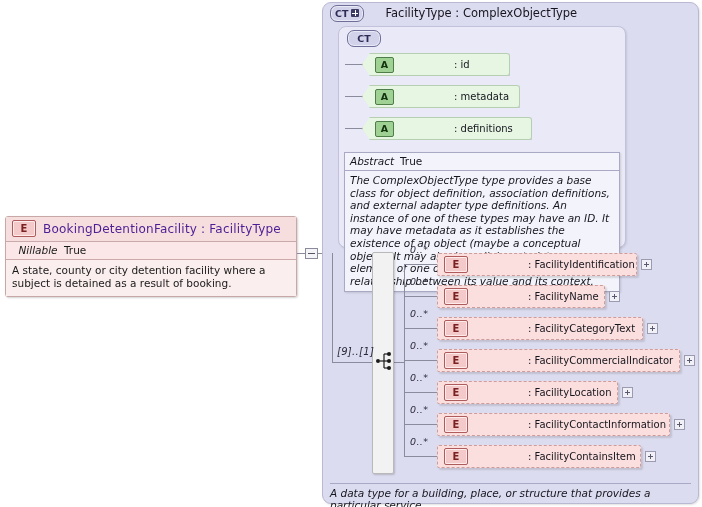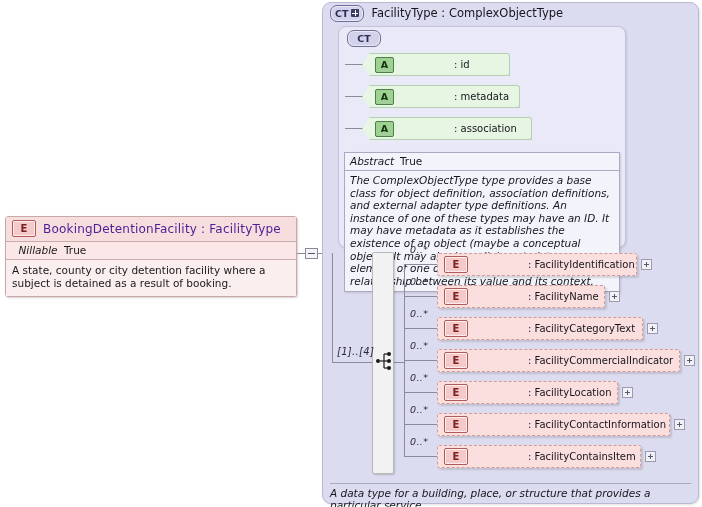--- a/index.html
+++ b/index.html
@@ -81,21 +81,21 @@
     left:330px;top:4px;
     display:flex;align-items:center;height:18px;
   }
   .badge-ct{
     height:15px;min-width:24px;
     border:1px solid #6f6f9a;
     background:#d2d2ea;
     border-radius:7px;
     display:inline-flex;align-items:center;justify-content:center;
     font-size:9.5px;font-weight:bold;color:#2b2b55;
-    padding:0 4px;margin-right:7px;flex:0 0 auto;
+    padding:0 4px;margin-right:21px;flex:0 0 auto;
     box-shadow:inset 0 0 0 1px #eaeaf7;
   }
   .badge-ct .plusbox{
     width:8px;height:8px;margin-left:3px;
     background:#3a3a63;border-radius:1px;position:relative;
     display:inline-block;
   }
   .badge-ct .plusbox::before,.badge-ct .plusbox::after{
     content:"";position:absolute;background:#fff;
   }
@@ -263,21 +263,21 @@
   <div class="abs attr-stub" style="left:345px;top:96px;width:18px;"></div>
   <div class="abs attr-row" style="left:362px;top:85px;width:158px;">
     <span class="badge-a">A</span>
     <span class="ref-lbl"><ref></ref></span>
     <span class="nm-lbl">: metadata</span>
   </div>
   <div class="abs attr-stub" style="left:345px;top:128px;width:18px;"></div>
   <div class="abs attr-row" style="left:362px;top:117px;width:170px;">
     <span class="badge-a">A</span>
     <span class="ref-lbl"><ref></ref></span>
-    <span class="nm-lbl">: association</span>
+    <span class="nm-lbl">: definitions</span>
   </div>
   </div>
 
 <div class="abs" id="abstract-box">
   <div class="arow">
     <span class="aname">Abstract</span>
     <span class="aval">True</span>
   </div>
   <div class="adoc">The ComplexObjectType type provides a base class for object definition, association definitions, and external adapter type definitions. An instance of one of these types may have an ID. It may have metadata as it establishes the existence of an object (maybe a conceptual object). It may also have link metadata, as an element of one of these types establishes a relationship between its value and its context.</div>
 </div>
@@ -290,21 +290,21 @@
     <div class="abs wire" style="left:404px;top:264px;width:33px;height:1px;"></div>
     <div class="abs wire" style="left:404px;top:296px;width:33px;height:1px;"></div>
     <div class="abs wire" style="left:404px;top:328px;width:33px;height:1px;"></div>
     <div class="abs wire" style="left:404px;top:360px;width:33px;height:1px;"></div>
     <div class="abs wire" style="left:404px;top:392px;width:33px;height:1px;"></div>
     <div class="abs wire" style="left:404px;top:424px;width:33px;height:1px;"></div>
     <div class="abs wire" style="left:404px;top:456px;width:33px;height:1px;"></div>
   </div>
 
 <div class="abs" id="seqbar"></div>
-<div class="abs" id="card-11">[1]..[4]</div>
+<div class="abs" id="card-11">[9]..[1]</div>
 <svg class="abs" id="seq-icon" viewBox="0 0 18 22">
   <circle cx="2" cy="11" r="2" fill="#1a1a1a"></circle>
   <line x1="4" y1="11" x2="8" y2="11" stroke="#1a1a1a" stroke-width="1.2"></line>
   <line x1="8" y1="4" x2="8" y2="18" stroke="#1a1a1a" stroke-width="1.2"></line>
   <line x1="8" y1="4" x2="12" y2="4" stroke="#1a1a1a" stroke-width="1.2"></line>
   <line x1="8" y1="11" x2="12" y2="11" stroke="#1a1a1a" stroke-width="1.2"></line>
   <line x1="8" y1="18" x2="12" y2="18" stroke="#1a1a1a" stroke-width="1.2"></line>
   <circle cx="13" cy="4" r="2" fill="#1a1a1a"></circle>
   <circle cx="13" cy="11" r="2" fill="#1a1a1a"></circle>
   <circle cx="13" cy="18" r="2" fill="#1a1a1a"></circle>

